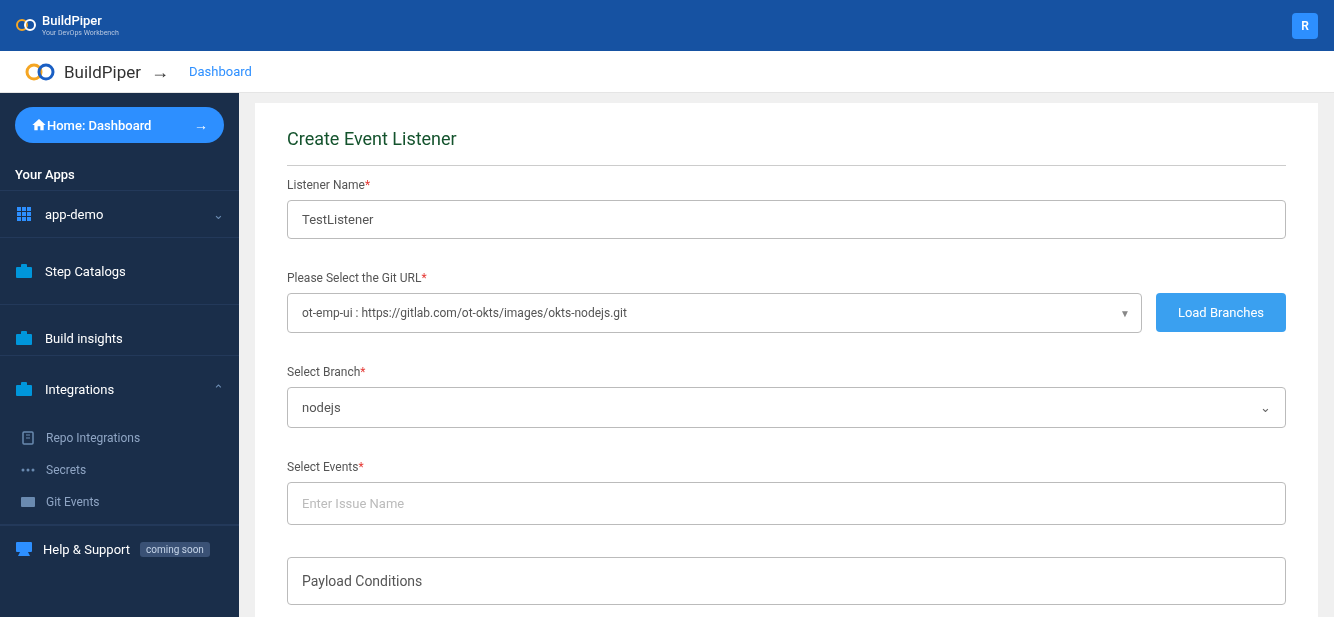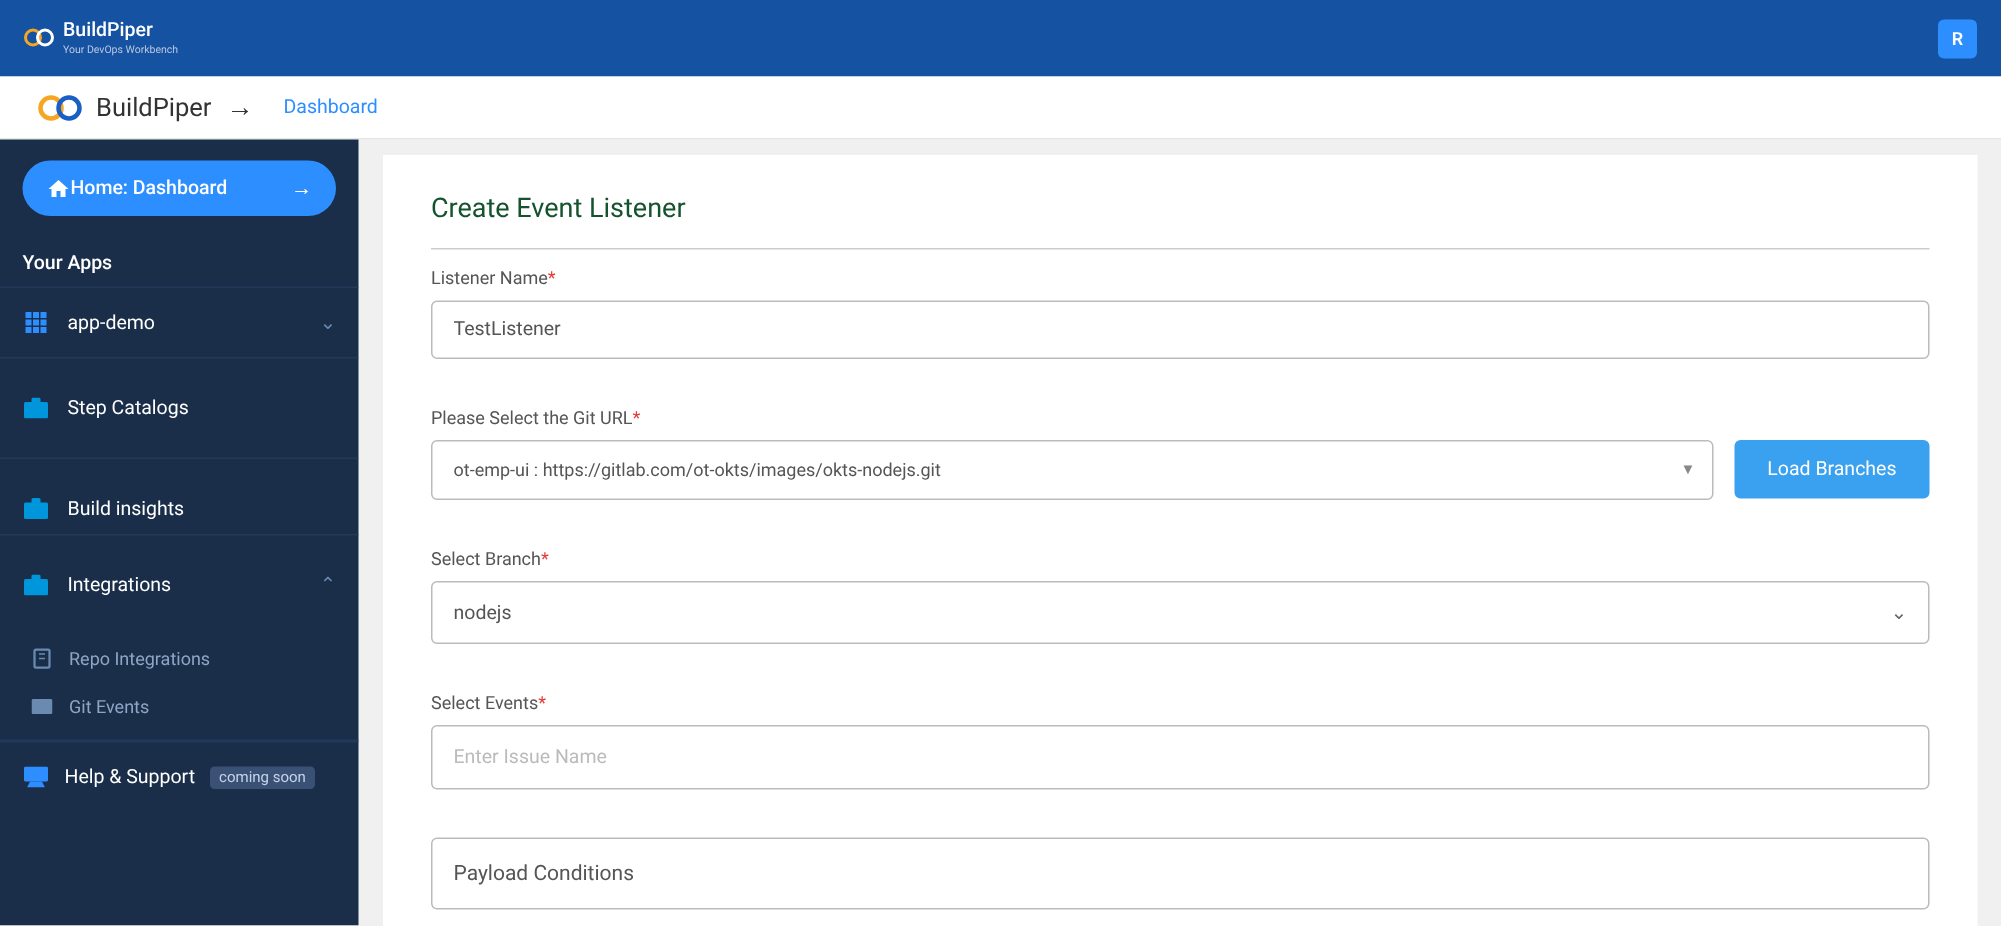--- a/index.html
+++ b/index.html
@@ -172,20 +172,30 @@
         <span class="sub-icon">
           <svg width="14" height="14" viewBox="0 0 14 14" fill="currentColor">
               <rect x="2" y="1" width="10" height="12" rx="1" fill="none" stroke="currentColor" stroke-width="1.5"></rect>
               <path d="M5 4h4M5 7h4" stroke="currentColor"></path>
             </svg>
         </span>
         <span>Repo Integrations</span>
       </div>
       <div class="sub-item">
         <span class="sub-icon">
+          <svg width="14" height="8" viewBox="0 0 14 8" fill="currentColor">
+              <circle cx="2" cy="4" r="1.5"></circle>
+              <circle cx="7" cy="4" r="1.5"></circle>
+              <circle cx="12" cy="4" r="1.5"></circle>
+            </svg>
+        </span>
+        <span>Secrets</span>
+      </div>
+      <div class="sub-item">
+        <span class="sub-icon">
           <svg width="14" height="10" viewBox="0 0 14 10" fill="currentColor">
               <rect x="0" y="0" width="14" height="10" rx="1"></rect>
             </svg>
         </span>
         <span>Git Events</span>
       </div>
     </div>
 
     <div class="help-item">
       <span class="side-icon" style="color:#2d8fff;">

